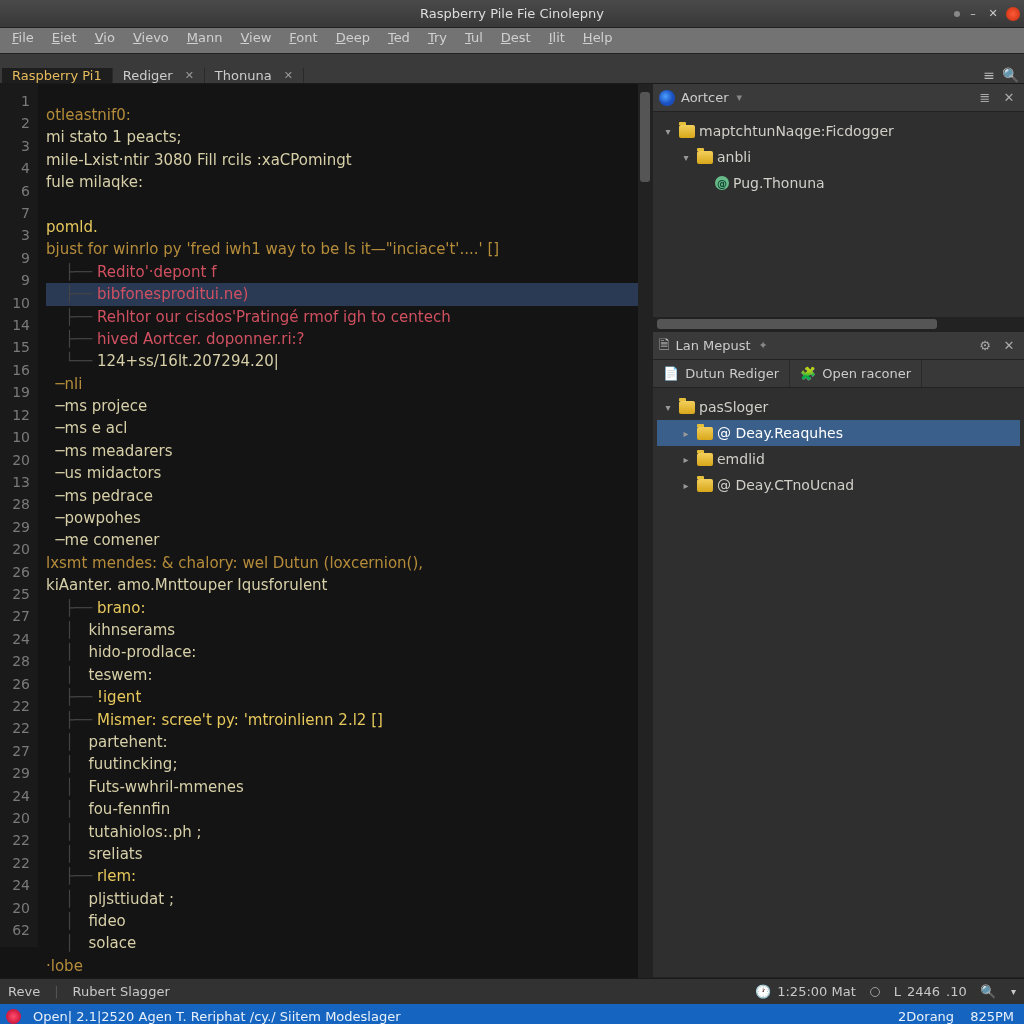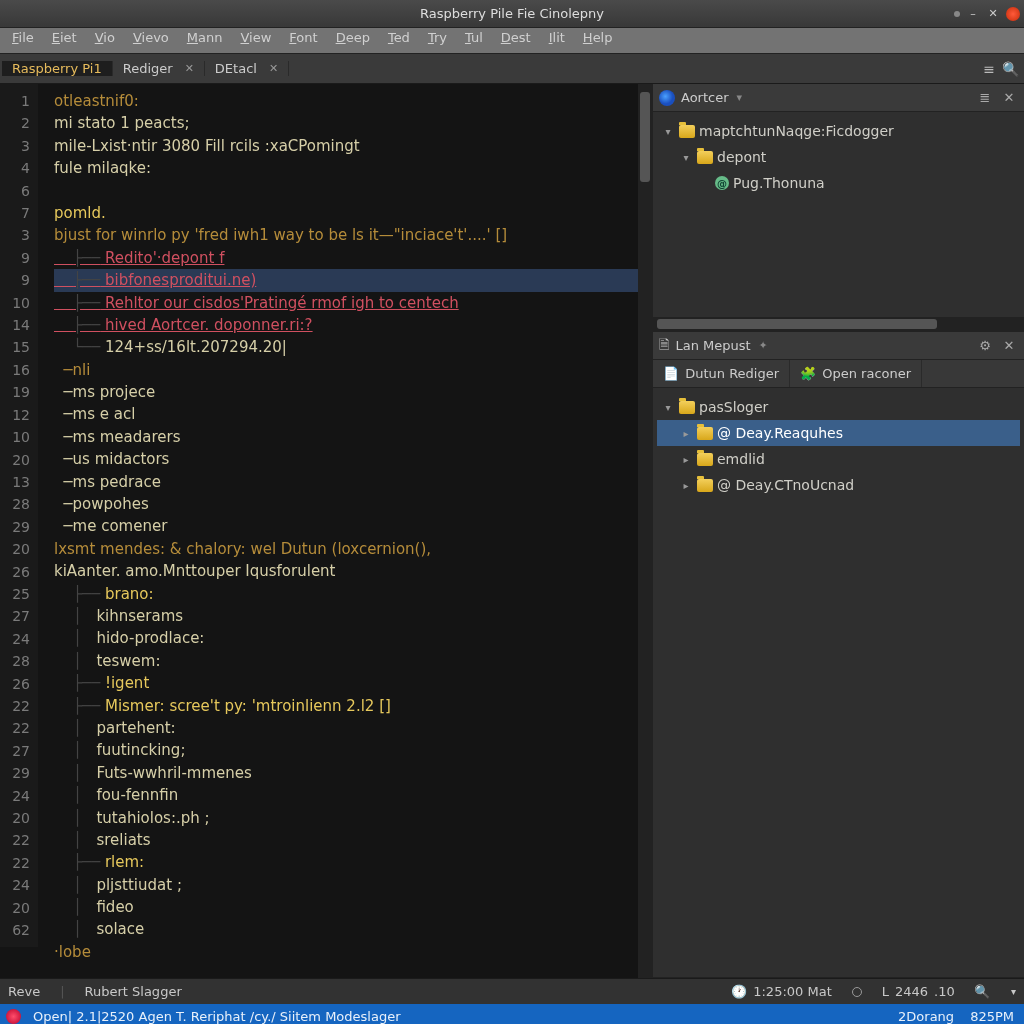--- a/index.html
+++ b/index.html
@@ -12,37 +12,37 @@
 .winbtn { width: 14px; height: 14px; display: flex; align-items: center; justify-content: center; font-size: 11px; color: #ccc; cursor: pointer; }
 .winbtn.close { background: radial-gradient(circle,#ff5a3a,#c62c0a); border-radius: 50%; width:14px; height:14px; }
 .winbtns .dot { width:6px; height:6px; border-radius:50%; background:#888; }
 
 
 .menubar { height: 26px; background: #737373; border-bottom: 1px solid #222; display: flex; align-items: flex-start; padding: 0 4px; gap: 2px; }
 .menuitem { padding: 2px 8px; color: #d0d0d0; font-size: 13px; cursor: pointer; }
 .menuitem u { text-decoration: underline; }
 
 
-.tabbar { height: 30px; background: #3a3a3a; border-bottom: 1px solid #1a1a1a; display: flex; align-items: center; padding: 0 2px; }
+.tabbar { height: 30px; background: #3a3a3a; border-bottom: 1px solid #1a1a1a; display: flex; align-items: flex-end; padding: 0 2px; }
 .tab { display: flex; align-items: center; padding: 0 10px; gap: 8px; font-size: 13px; color: #ccc; border-right: 1px solid #2a2a2a; cursor: pointer; }
 .tab.active { background: #1e1e1e; color: #e6bb5c; }
 .tab .x { color: #999; font-size: 11px; margin-left: 4px; }
 .tabbar .spacer { flex: 1; }
 .tabicon { width: 22px; display: flex; align-items: center; justify-content: center; color: #bbb; font-size: 14px; cursor: pointer; }
 
 
 .main { display: flex; height: calc(1024px - 24px - 26px - 30px - 26px - 24px); }
 .editor { flex: 1; background: #141414; position: relative; overflow: hidden; font-family: "DejaVu Sans Mono","Consolas",monospace; font-size: 15px; }
 .gutter { position: absolute; left: 0; top: 0; width: 38px; background: #1a1a1a; color: #7a7a7a; text-align: right; padding: 6px 8px 6px 0; line-height: 22.4px; font-size: 14px; }
-.code { position: absolute; left: 38px; right: 0; top: 0; padding: 6px 0 6px 8px; line-height: 22.4px; white-space: pre; color: #d6cfa8; margin-left: 8px; }
+.code { position: absolute; left: 38px; right: 0; top: 0; padding: 20px 0 6px 8px; line-height: 22.4px; white-space: pre; color: #d6cfa8; }
 .code .line { display: block; height: 22.4px; }
 .ind { color: #444; }
 .kw { color: #b58c3a; }
 .fn { color: #e6c85c; }
-.err { color: #d05060; text-decoration: underline; }
+.err { color: #d05060; }
 .vscroll { position:absolute; right:0; top:0; bottom:0; width:14px; background:#222; }
 .vscroll .thumb{ position:absolute; left:2px; right:2px; top:8px; height:90px; background:#555; border-radius:3px; }
 
 
 .side { width: 372px; display: flex; flex-direction: column; border-left: 1px solid #222; }
 .panel { flex: 1; background: #2f2f2f; display: flex; flex-direction: column; border-bottom: 1px solid #222; overflow:hidden; }
 .panelhead { height: 28px; background: #3a3a3a; border-bottom: 1px solid #222; display: flex; align-items: center; padding: 0 6px; gap: 6px; font-size: 13px; color:#ccc; }
 .panelhead .title { flex: 0 0 auto; }
 .panelhead .pin { color:#888; font-size:11px; margin-left:2px;}
 .panelhead .sp { flex: 1; }
@@ -54,21 +54,21 @@
 .foldericon { width: 16px; height: 13px; background: linear-gradient(#f3cf5b,#d8a71a); border-radius: 2px; position: relative; flex:0 0 16px;}
 .foldericon::before { content:""; position:absolute; top:-3px; left:0; width:7px; height:3px; background:#e6bf3a; border-radius:1px 1px 0 0;}
 .modicon { width:14px; height:14px; border-radius:50%; background:#6b8; color:#143; font-size:10px; font-weight:bold; display:flex; align-items:center; justify-content:center; flex:0 0 14px;}
 .subhead{ height:28px; background:#383838; border-bottom:1px solid #222; display:flex; align-items:center; }
 .subtab{ padding:0 10px; height:100%; display:flex; align-items:center; gap:6px; color:#ccc; font-size:13px; border-right:1px solid #2a2a2a; cursor:pointer;}
 .subtab .ico{ font-size:13px; }
 .hscroll { height: 14px; background: #222; position: relative; margin-top:auto;}
 .hscroll .thumb { position:absolute; top:2px; bottom:2px; left:4px; width:280px; background:#555; border-radius:3px;}
 
 
-.status1 { height: 26px; background: #323232; border-top: 1px solid #1a1a1a; display: flex; align-items: center; padding: 0 8px; gap: 20px; font-size: 13px; color: #c8c8c8; }
+.status1 { height: 26px; background: #323232; border-top: 1px solid #1a1a1a; display: flex; align-items: center; padding: 0 8px; gap: 14px; font-size: 13px; color: #c8c8c8; }
 .status1 .sp { flex:1; }
 .status1 .grp { display:flex; align-items:center; gap:6px;}
 .circ{ width:10px;height:10px;border:1.5px solid #999;border-radius:50%;}
 
 .taskbar { height: 24px; background: #1565c0; display: flex; align-items: center; padding: 0 6px; gap: 8px; font-size: 13px; color: #e8f0fa; }
 .taskbar .rasp { width:15px; height:15px; background: radial-gradient(circle,#ff4d6b,#b8002a); border-radius:50%; position:relative;}
 .taskbar .seg { padding: 0 4px; }
 .taskbar .sp { flex:1; }
 
 .firelogo{ width:16px;height:16px;border-radius:50%; background: radial-gradient(circle at 40% 40%, #4aa0ff, #1a4fbf 55%), conic-gradient(from 200deg,#ff9a00,#ff4e00,#ffcf3d); display:inline-block; position:relative; }
@@ -105,21 +105,21 @@
 
 <div class="tabbar" id="tabbar">
   <div class="tab active">
       <span>Raspberry Pi1</span>
     </div>
     <div class="tab">
       <span>Rediger</span>
       <span class="x">✕</span>
     </div>
     <div class="tab">
-      <span>DEtacl</span>
+      <span>Thonuna</span>
       <span class="x">✕</span>
     </div>
     <div class="spacer"></div>
   <div class="tabicon">≡</div>
   <div class="tabicon">🔍</div>
 </div>
 
 <div class="main">
   <div class="editor">
     <div class="gutter" id="gutter">
@@ -181,21 +181,21 @@
       </div>
       <div class="tree" id="tree1">
           <div class="treerow" style="padding-left: 4px;">
             <span class="arrow">▾</span>
             <span class="foldericon"></span>
             <span>maptchtunNaqge:Ficdogger</span>
           </div>
           <div class="treerow" style="padding-left: 22px;">
             <span class="arrow">▾</span>
             <span class="foldericon"></span>
-            <span>depont</span>
+            <span>anbli</span>
           </div>
           <div class="treerow" style="padding-left: 40px;">
             <span class="arrow"></span>
             <span class="modicon">@</span>
             <span>Pug.Thonuna</span>
           </div>
         </div>
       <div class="hscroll">
           <div class="thumb"></div>
         </div>

